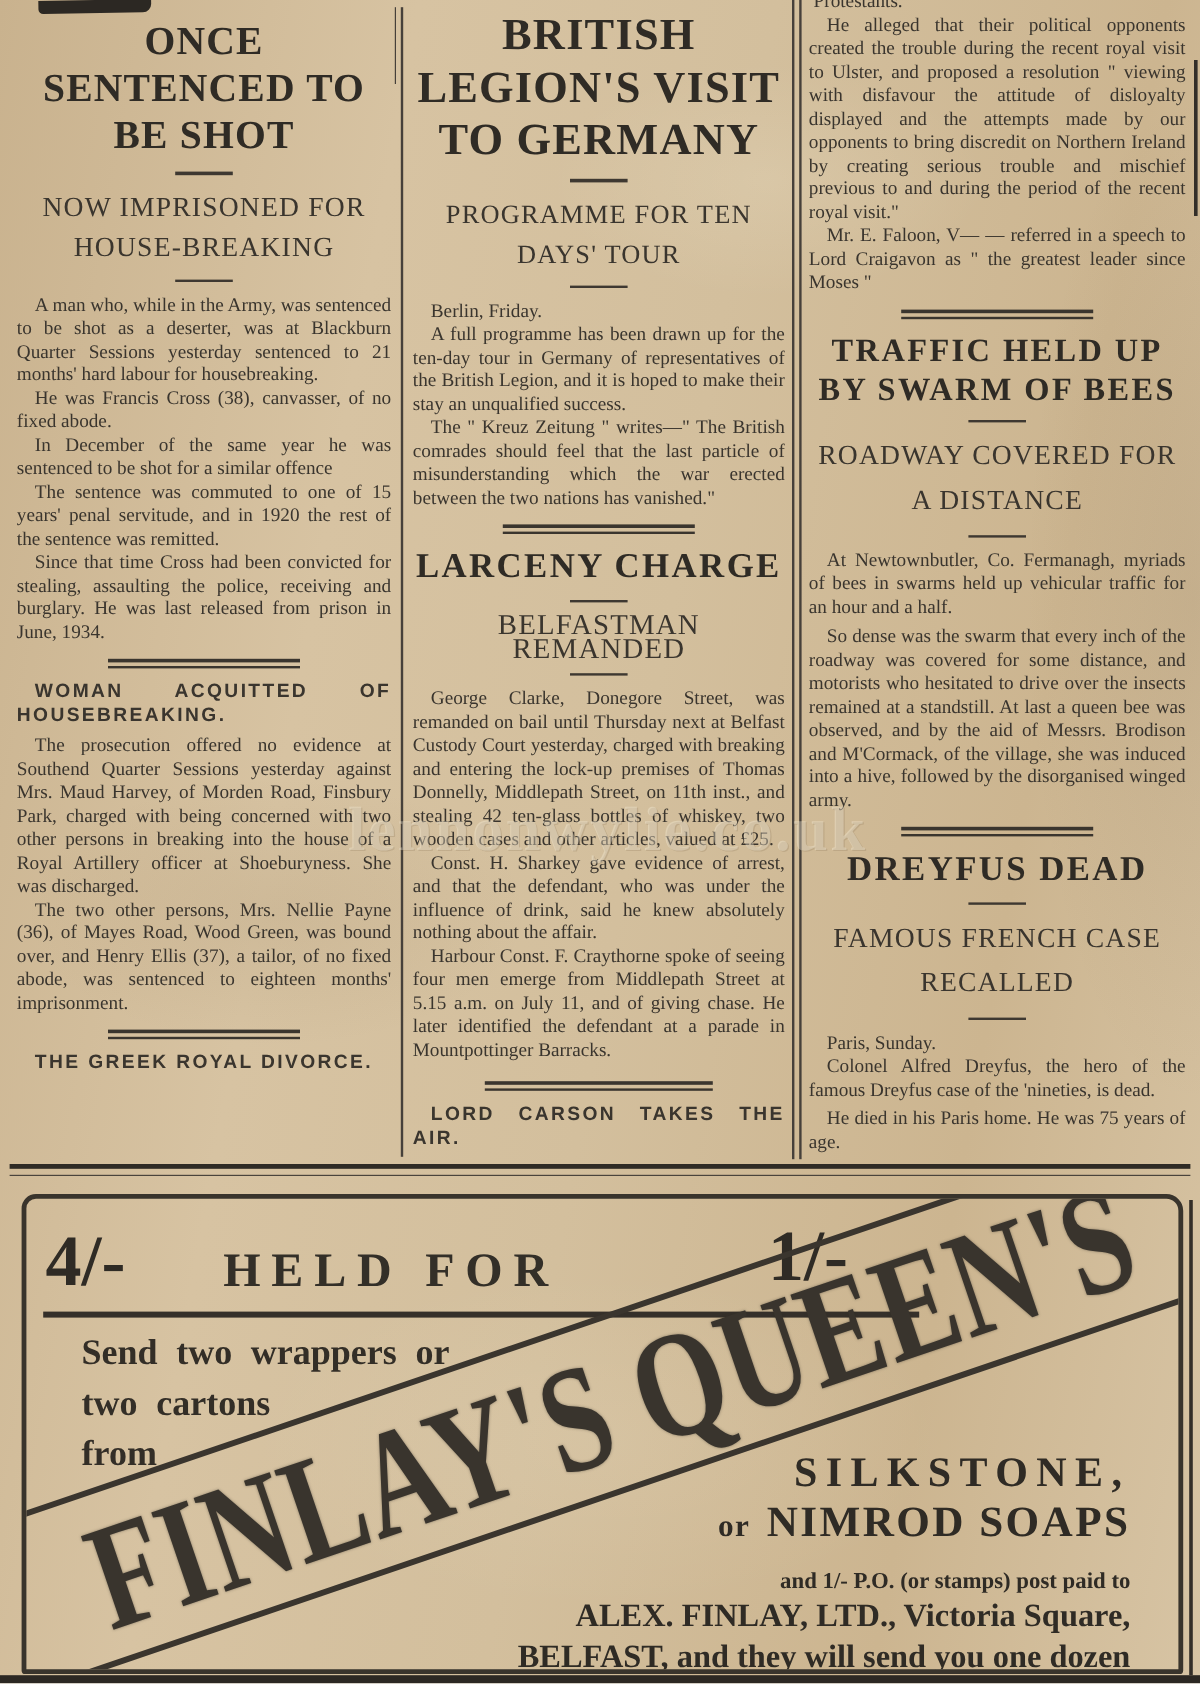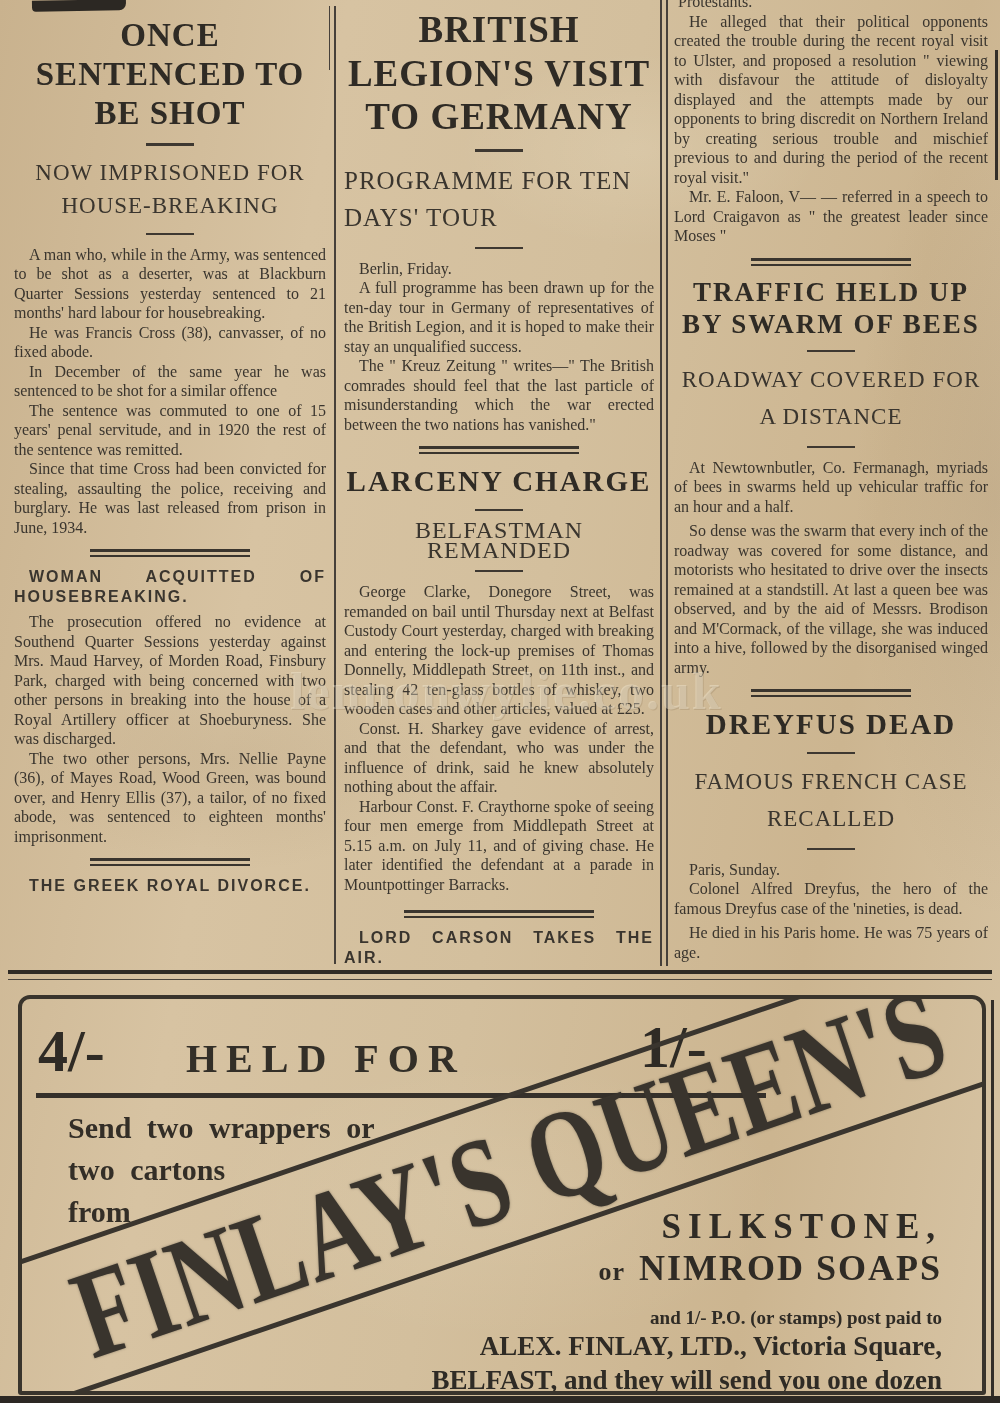--- a/index.html
+++ b/index.html
@@ -95,21 +95,21 @@
     <p style="margin-top:6px">The prosecution offered no evidence at Southend Quarter Sessions yesterday against Mrs. Maud Harvey, of Morden Road, Finsbury Park, charged with being concerned with two other persons in breaking into the house of a Royal Artillery officer at Shoeburyness. She was discharged.</p>
     <p>The two other persons, Mrs. Nellie Payne (36), of Mayes Road, Wood Green, was bound over, and Henry Ellis (37), a tailor, of no fixed abode, was sentenced to eighteen months' imprisonment.</p>
     <div class="rule-lg"></div>
     <p class="crosshead">THE GREEK ROYAL DIVORCE.</p>
 
   </div>
 
   <div class="col col2">
     <h1 class="h1 sz2">BRITISH LEGION'S VISIT TO GERMANY</h1>
     <div class="rule-sm"></div>
-    <p class="deck" style="text-indent:0;font-size:25px;line-height:1.5;text-align:left">PROGRAMME FOR TEN DAYS' TOUR</p>
+    <p class="deck" style="text-indent:0;font-size:22px;line-height:1.5;text-align:center">PROGRAMME FOR TEN DAYS' TOUR</p>
     <div class="rule-sm thin"></div>
     <p class="dateline">Berlin, Friday.</p>
     <p>A full programme has been drawn up for the ten-day tour in Germany of representatives of the British Legion, and it is hoped to make their stay an unqualified success.</p>
     <p>The " Kreuz Zeitung " writes—" The British comrades should feel that the last particle of misunderstanding which the war erected between the two nations has vanished."</p>
     <div class="rule-lg"></div>
     <h2 class="h2">LARCENY CHARGE</h2>
     <div class="rule-sm thin"></div>
     <p class="deck" style="text-indent:0;font-size:24px;text-align:center">BELFASTMAN REMANDED</p>
     <div class="rule-sm thin"></div>
     <p style="margin-top:8px">George Clarke, Donegore Street, was remanded on bail until Thursday next at Belfast Custody Court yesterday, charged with breaking and entering the lock-up premises of Thomas Donnelly, Middlepath Street, on 11th inst., and stealing 42 ten-glass bottles of whiskey, two wooden cases and other articles, valued at £25.</p>

